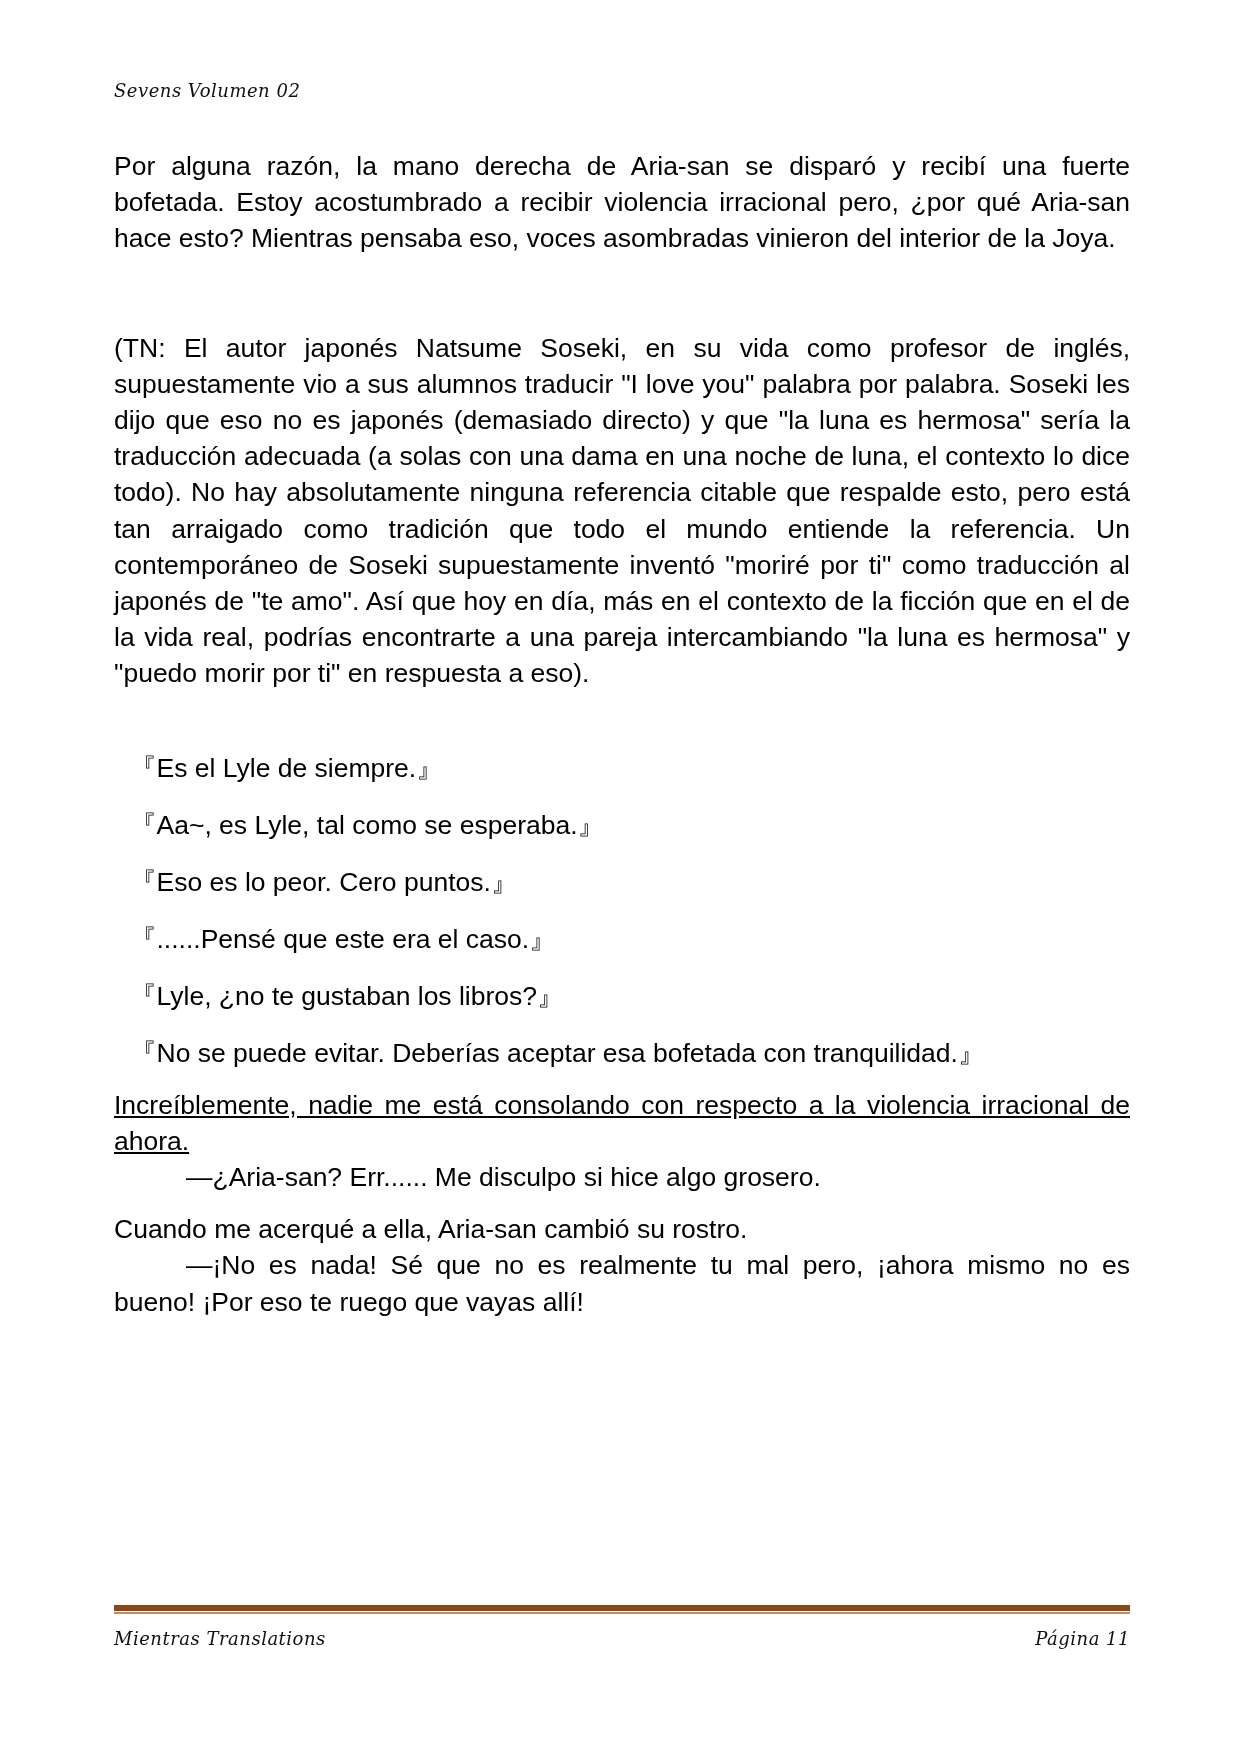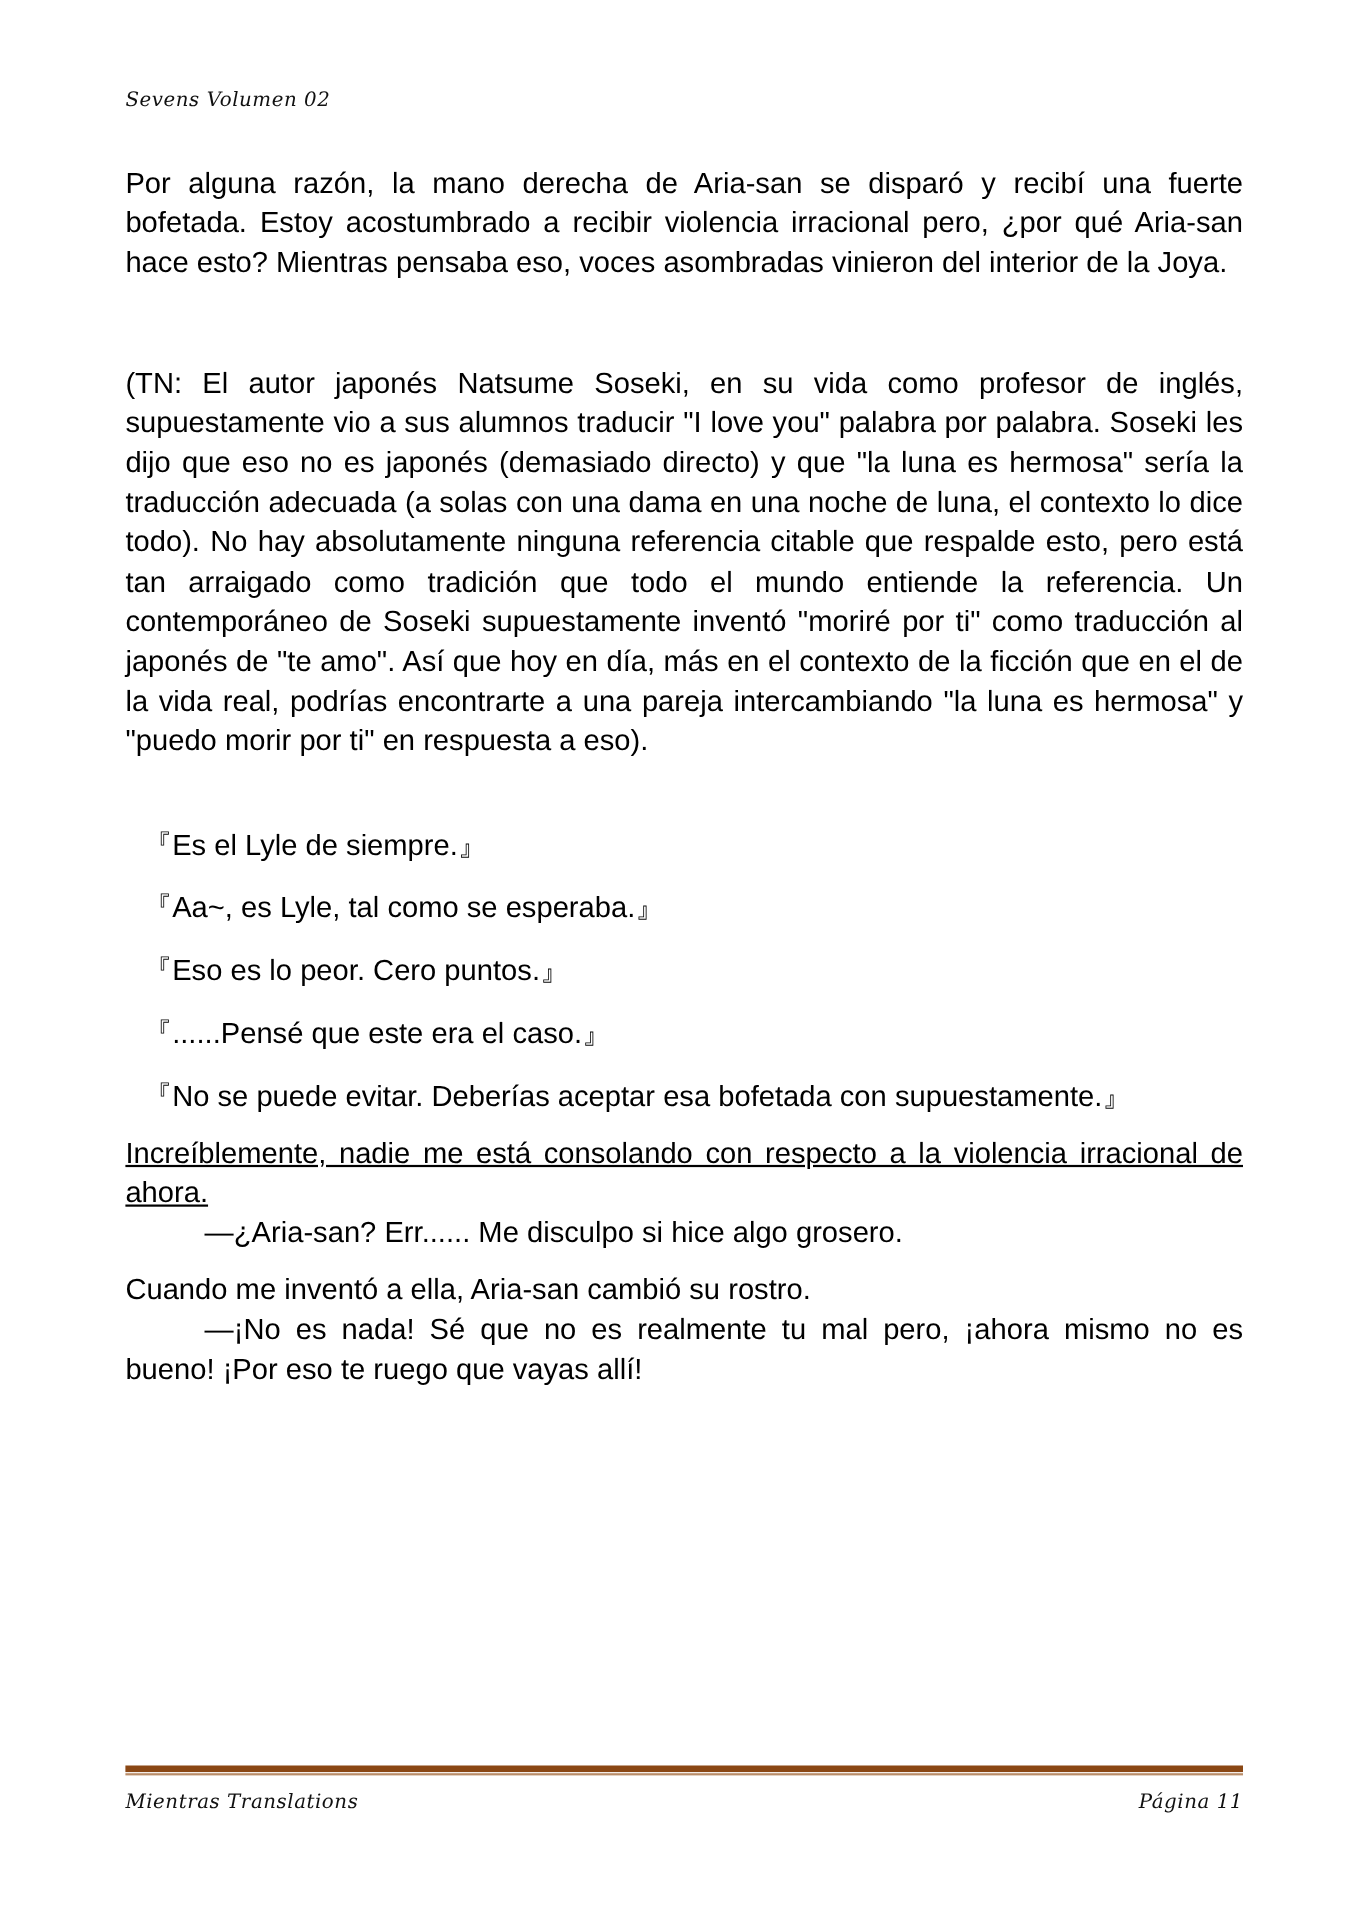--- a/index.html
+++ b/index.html
@@ -99,25 +99,26 @@
 <div class="content">
   <p class="p">Por alguna razón, la mano derecha de Aria-san se disparó y recibí una fuerte bofetada. Estoy acostumbrado a recibir violencia irracional pero, ¿por qué Aria-san hace esto? Mientras pensaba eso, voces asombradas vinieron del interior de la Joya.</p>
   <div class="gap-big"></div>
   <p class="p">(TN: El autor japonés Natsume Soseki, en su vida como profesor de inglés, supuestamente vio a sus alumnos traducir "I love you" palabra por palabra. Soseki les dijo que eso no es japonés (demasiado directo) y que "la luna es hermosa" sería la traducción adecuada (a solas con una dama en una noche de luna, el contexto lo dice todo). No hay absolutamente ninguna referencia citable que respalde esto, pero está tan arraigado como tradición que todo el mundo entiende la referencia. Un contemporáneo de Soseki supuestamente inventó "moriré por ti" como traducción al japonés de "te amo". Así que hoy en día, más en el contexto de la ficción que en el de la vida real, podrías encontrarte a una pareja intercambiando "la luna es hermosa" y "puedo morir por ti" en respuesta a eso).</p>
   <div class="tn-gap"></div>
 
   <p class="quote">『Es el Lyle de siempre.』</p>
   <p class="quote">『Aa~, es Lyle, tal como se esperaba.』</p>
   <p class="quote">『Eso es lo peor. Cero puntos.』</p>
   <p class="quote">『......Pensé que este era el caso.』</p>
-  <p class="quote">『No se puede evitar. Deberías aceptar esa bofetada con supuestamente.』</p>
+  <p class="quote">『Lyle, ¿no te gustaban los libros?』</p>
+  <p class="quote">『No se puede evitar. Deberías aceptar esa bofetada con tranquilidad.』</p>
 
   <p class="p after-quotes">Increíblemente, nadie me está consolando con respecto a la violencia irracional de ahora.</p>
   <p class="dialog para-gap">—¿Aria-san? Err...... Me disculpo si hice algo grosero.</p>
-  <p class="p para-gap">Cuando me inventó a ella, Aria-san cambió su rostro.</p>
+  <p class="p para-gap">Cuando me acerqué a ella, Aria-san cambió su rostro.</p>
   <p class="dialog para-gap">—¡No es nada! Sé que no es realmente tu mal pero, ¡ahora mismo no es bueno! ¡Por eso te ruego que vayas allí!</p>
 </div>
 
 <div class="footer-rule">
   <div class="thick"></div>
   <div class="thin"></div>
 </div>
 <div class="footer-left">Mientras Translations</div>
 <div class="footer-right">Página 11</div>
 

